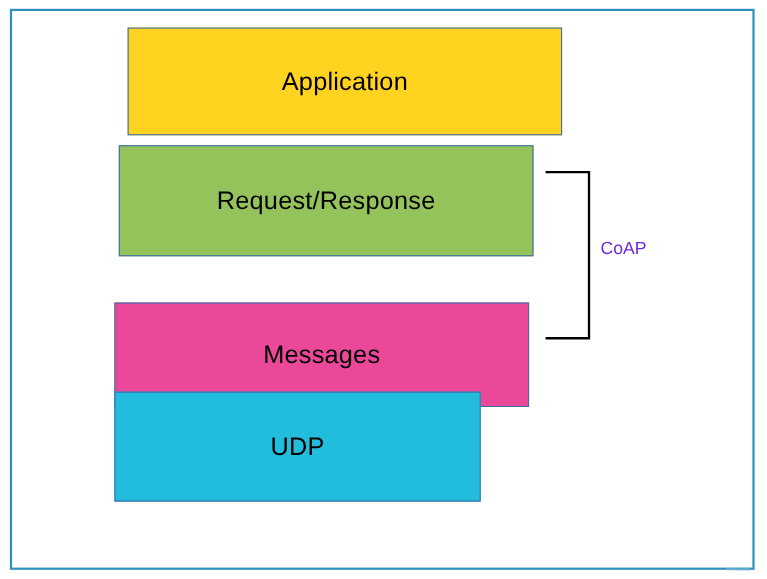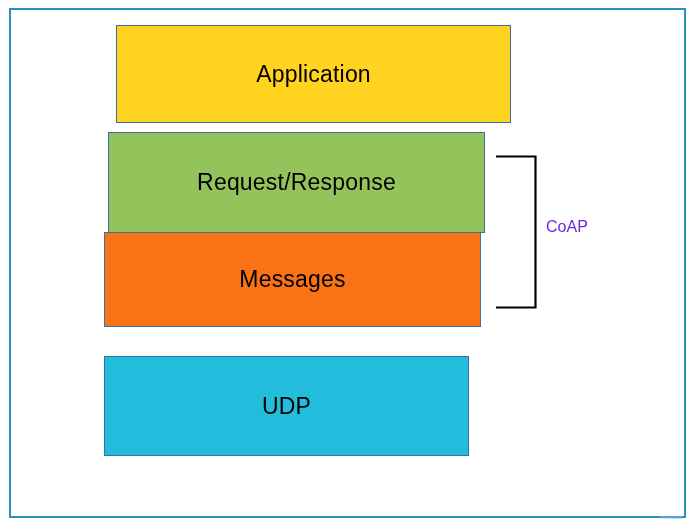--- a/index.html
+++ b/index.html
@@ -56,21 +56,21 @@
   }
   #box-messages {
     left: 104px;
     top: 232px;
     width: 377px;
     height: 95px;
   }
   #box-udp {
     left: 104px;
     top: 356px;
-    width: 365px;
+    width: 333px;
     height: 100px;
   }
   #coap-bracket {
     position: absolute;
     left: 496px;
     top: 155px;
     width: 41px;
     height: 154px;
   }
   #coap-bracket svg {
@@ -103,21 +103,21 @@
   <div id="outer-frame"></div>
 
   <div class="layer-box" id="box-application" style="background:#ffd320;">
     <span>Application</span>
   </div>
 
   <div class="layer-box" id="box-request-response" style="background:#95c35b;">
     <span>Request/Response</span>
   </div>
 
-  <div class="layer-box" id="box-messages" style="background:#f97316;">
+  <div class="layer-box" id="box-messages" style="background:#ec4899;margin-top:43px;">
     <span>Messages</span>
   </div>
 
   <div class="layer-box" id="box-udp" style="background:#22bcdc;">
     <span>UDP</span>
   </div>
 
   <div id="coap-bracket">
     <svg width="41" height="154" viewBox="0 0 41 154" xmlns="http://www.w3.org/2000/svg">
       <path d="M 0.5 1.5 L 39.5 1.5 L 39.5 152.5 L 0.5 152.5" fill="none" stroke="#000000" stroke-width="2.2" stroke-linecap="square" stroke-linejoin="miter"></path>

